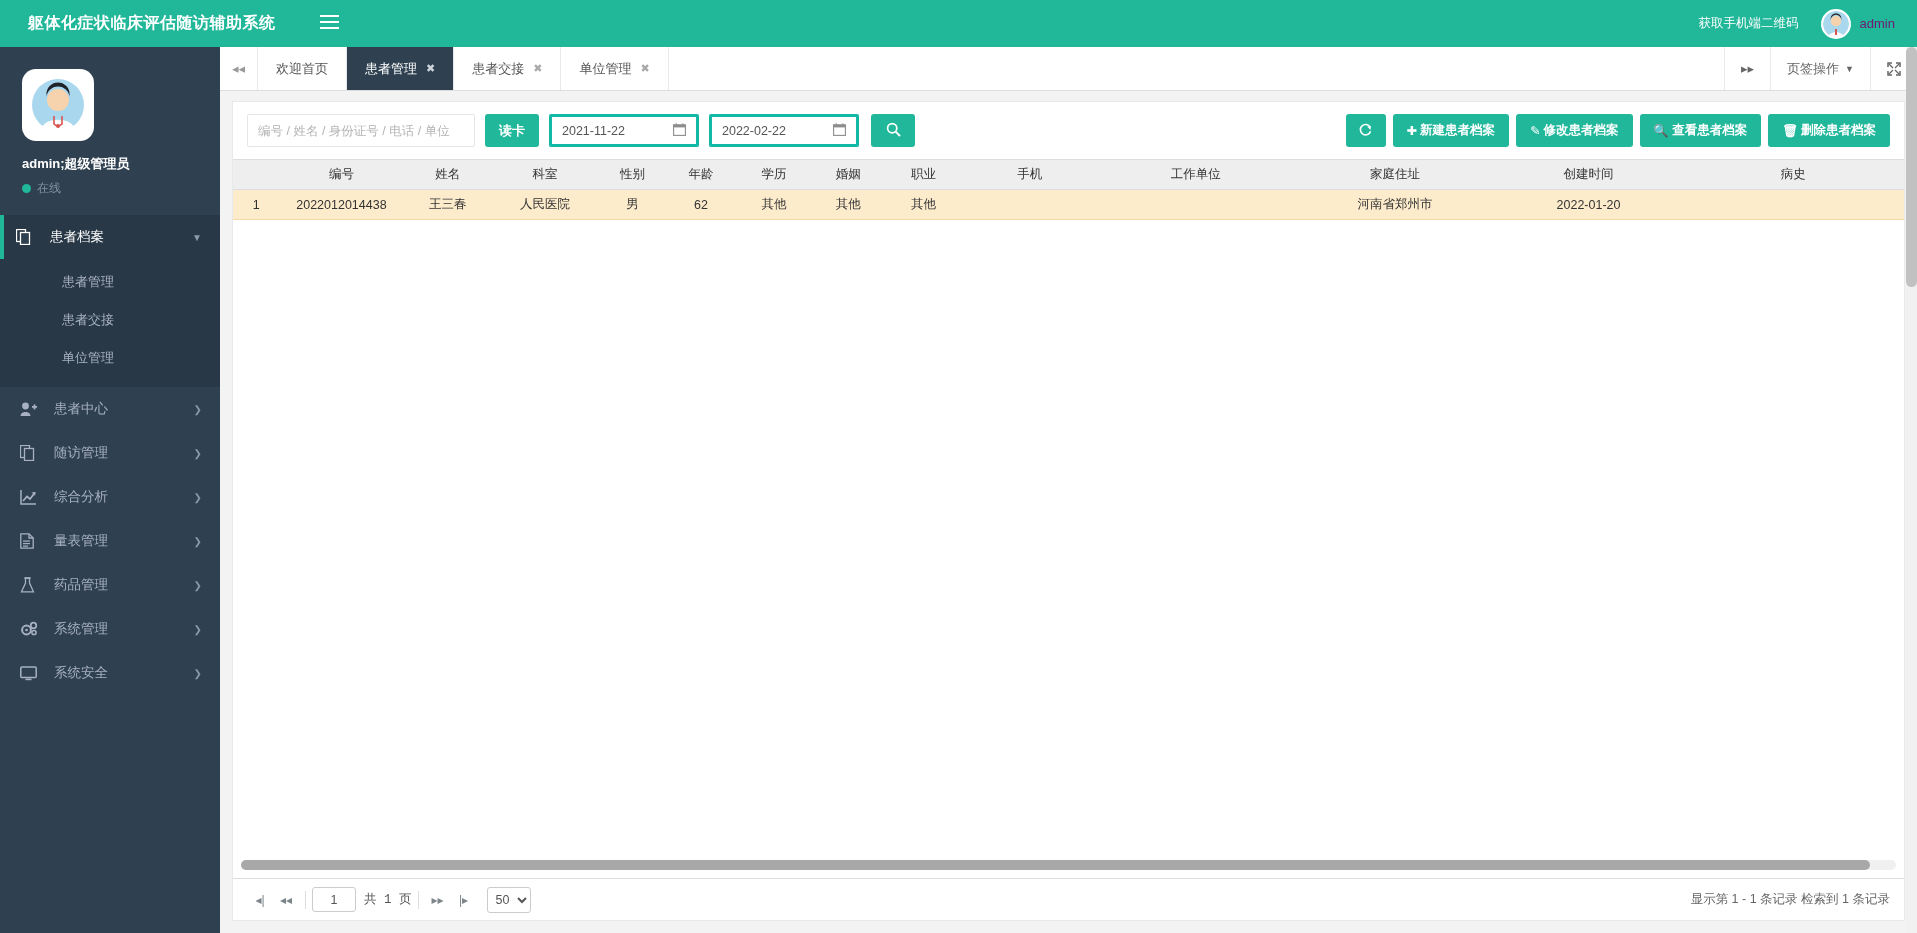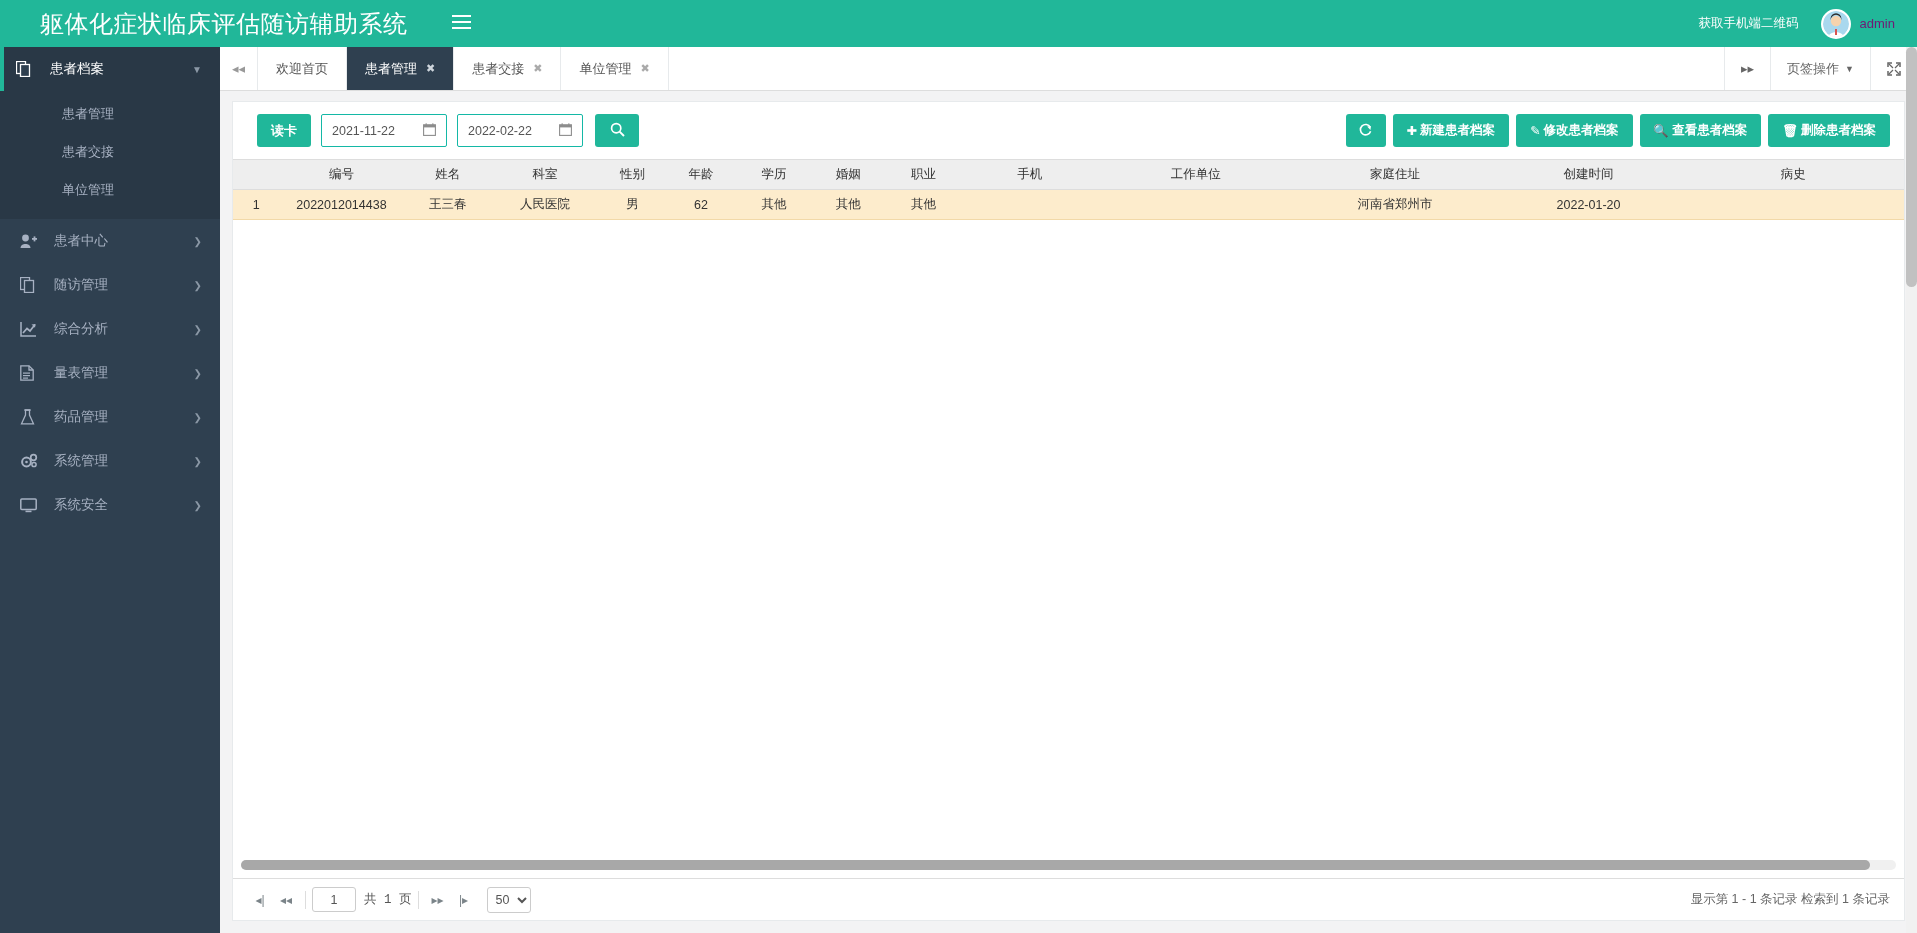--- a/index.html
+++ b/index.html
@@ -11,22 +11,22 @@
     background: #ffffff;
   }
   
   .topbar {
     position: absolute; top: 0; left: 0; width: 1917px; height: 47px;
     background: #21b799;
     display: flex; align-items: center;
     z-index: 30;
   }
   .brand {
-    color: #ffffff; font-size: 24px; font-weight: normal;
-    margin-left: 40px; letter-spacing: .5px; white-space: nowrap;
+    color: #ffffff; font-size: 16px; font-weight: bold;
+    margin-left: 28px; letter-spacing: .5px; white-space: nowrap;
   }
   .hamburger {
     margin-left: 44px; color: #ffffff; font-size: 19px;
     cursor: pointer; line-height: 1;
   }
   .topbar-right {
     margin-left: auto; display: flex; align-items: center; padding-right: 22px;
   }
   .qr-link {
     color: #ffffff; font-size: 12.5px; margin-right: 22px;
@@ -138,22 +138,22 @@
   .search-input::placeholder { color: #b4b4b4; }
   .btn-teal {
     background: #20b79a; color: #ffffff; border: none; border-radius: 3px;
     height: 33px; padding: 0 14px; font-size: 13px; cursor: pointer;
     font-family: "Liberation Sans", "DejaVu Sans", sans-serif;
     display: inline-flex; align-items: center; justify-content: center;
     white-space: nowrap;
   }
   .read-card { margin-left: 10px; font-weight: bold; }
   .date-box {
-    position: relative; margin-left: 10px; width: 126px; height: 33px;
-    border: 1px solid #14b8a6; border-radius: 2px;
+    position: relative; margin-left: 10px; width: 150px; height: 33px;
+    border: 3px solid #14b8a6; border-radius: 2px;
     display: flex; align-items: center; padding: 0 10px;
     font-size: 12.5px; color: #555555; background: #ffffff; cursor: pointer;
   }
   .date-icon { margin-left: auto; color: #8d8d8d; font-size: 13px; }
   .search-btn { margin-left: 12px; width: 44px; padding: 0; }
   .toolbar-right { margin-left: auto; display: flex; align-items: center; }
   .toolbar-right .btn-teal { margin-left: 7px; font-size: 12.5px; font-weight: bold; }
   .refresh-btn { width: 40px; padding: 0; font-weight: normal !important; }
 
   
@@ -236,20 +236,37 @@
         <path d="M7.6 9.2 A5.4 5.4 0 0 1 18.4 9.2 L18.4 7.6 A5.4 5.4 0 0 0 7.6 7.6 Z" fill="#2b2b2b"></path>
         <path d="M5.5 26 C5.5 19.5 20.5 19.5 20.5 26 Z" fill="#ffffff"></path>
         <rect x="12" y="18" width="2" height="6" fill="#d9534f"></rect>
       </svg>
     </div>
     <div class="user-name">admin</div>
   </div>
 </div>
 
 <div class="sidebar">
+  <div class="profile">
+    <div class="profile-img">
+      <svg width="58" height="58" viewBox="0 0 58 58" aria-hidden="true">
+        <circle cx="29" cy="29" r="26" fill="#a9d8ee"></circle>
+        <circle cx="29" cy="24" r="11" fill="#f6d3ad"></circle>
+        <path d="M17.5 22 A11.5 11.5 0 0 1 40.5 22 L40.5 18 A11.5 11.5 0 0 0 17.5 18 Z" fill="#20232a"></path>
+        <path d="M12 55 C12 40 46 40 46 55 Z" fill="#ffffff"></path>
+        <path d="M25 40 L25 48 Q29 52 33 48 L33 40" stroke="#d9534f" stroke-width="1.6" fill="none"></path>
+        <circle cx="29" cy="50" r="2" fill="#d9534f"></circle>
+      </svg>
+    </div>
+    <div class="profile-name">admin;超级管理员</div>
+    <div class="profile-status">
+      <span class="status-dot"></span>
+      <span>在线</span>
+    </div>
+  </div>
 
   <div class="nav-item open">
     <span class="nav-icon">
       <svg width="15" height="16" viewBox="0 0 15 16" aria-hidden="true">
         <rect x="0.5" y="0.5" width="9" height="12" fill="none" stroke="#ffffff" stroke-width="1.3"></rect>
         <rect x="4.5" y="3.5" width="9" height="12" fill="#2f4050" stroke="#ffffff" stroke-width="1.3"></rect>
       </svg>
     </span>
     <span class="nav-label">患者档案</span>
     <span class="nav-caret">▼</span>
@@ -383,20 +400,21 @@
         <path d="M2 2 L6 6 M12 2 L8 6 M12 12 L8 8 M2 12 L6 8" stroke="#666666" stroke-width="1.2" fill="none"></path>
       </svg>
     </div>
   </div>
 </div>
 
 <div class="content">
   <div class="panel">
 
     <div class="toolbar">
+      <input class="search-input" type="text" placeholder="编号 / 姓名 / 身份证号 / 电话 / 单位" style="">
       <button class="btn-teal read-card">读卡</button>
       <div class="date-box">
         <span>2021-11-22</span>
         <span class="date-icon">
           <svg width="13" height="13" viewBox="0 0 13 13" aria-hidden="true">
             <rect x="0.6" y="1.8" width="11.8" height="10.6" fill="none" stroke="#8d8d8d" stroke-width="1.1"></rect>
             <rect x="0.6" y="1.8" width="11.8" height="2.6" fill="#8d8d8d"></rect>
             <rect x="2.6" y="0.3" width="1.1" height="2.6" fill="#8d8d8d"></rect>
             <rect x="9.3" y="0.3" width="1.1" height="2.6" fill="#8d8d8d"></rect>
           </svg>

